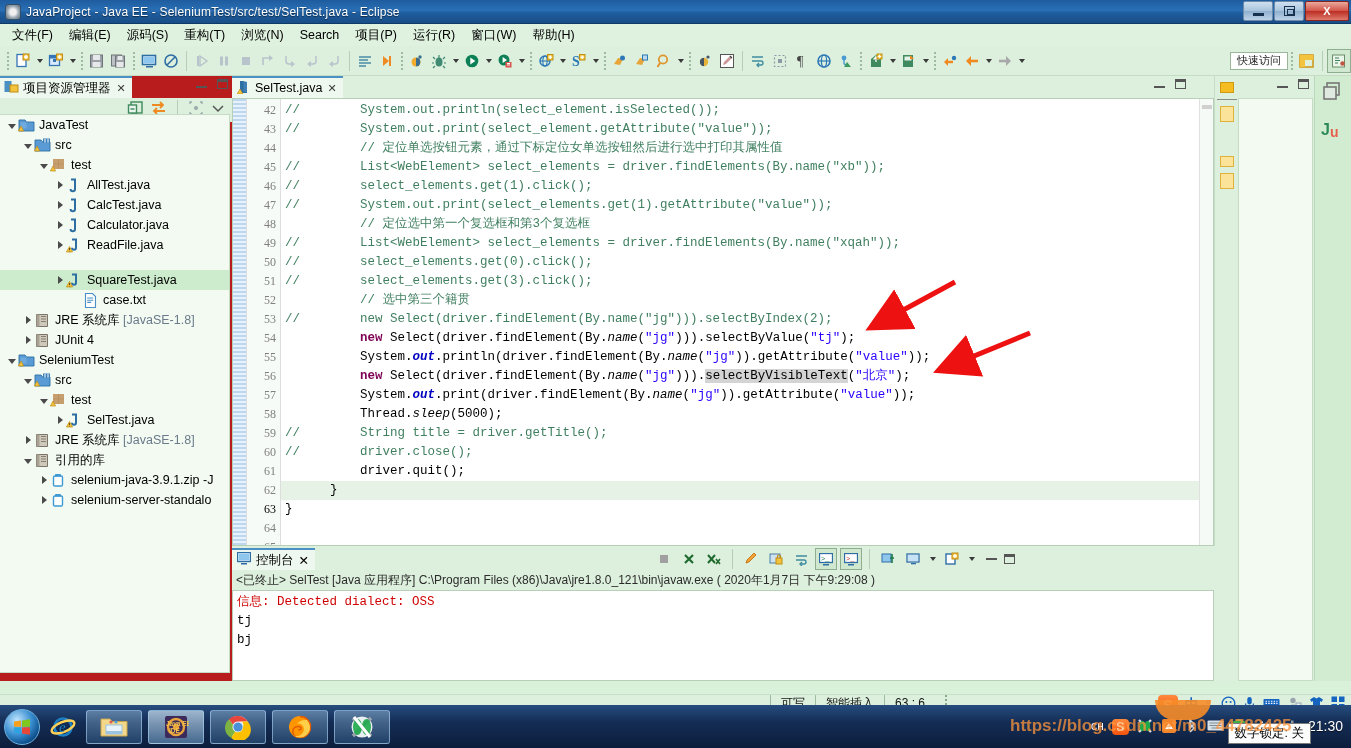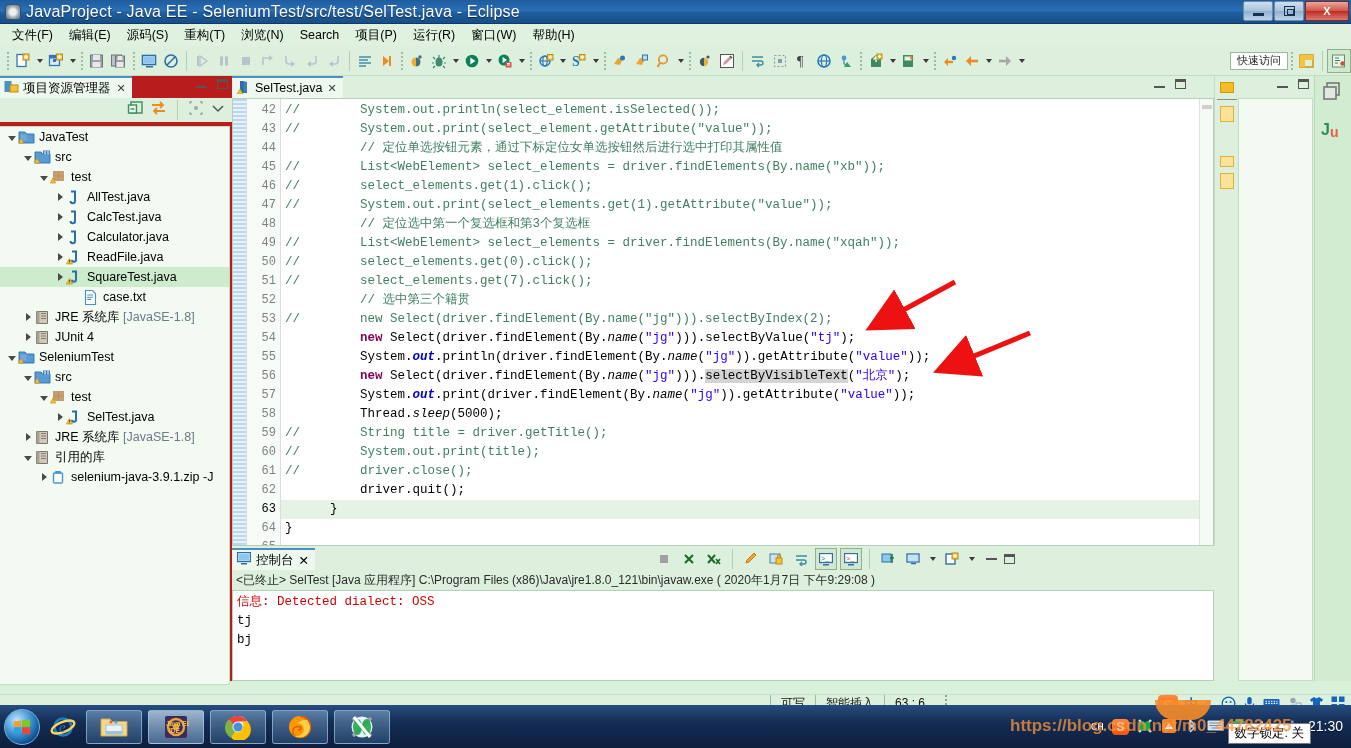--- a/index.html
+++ b/index.html
@@ -17,21 +17,21 @@
     display: flex; align-items: center;
     border-bottom: 1px solid #0d3a66;
   }
   #titlebar .tb-icon {
     width: 16px; height: 16px; margin: 0 5px 0 5px;
     background: radial-gradient(circle at 50% 50%, #f0f0f0 30%, #9aa7b3 60%, #5d6b78 100%);
     border-radius: 3px; border: 1px solid #33506b;
     flex: 0 0 auto;
   }
   #titlebar .tb-title {
-    color: #ffffff; font-size: 16px; letter-spacing: .2px;
+    color: #ffffff; font-size: 12px; letter-spacing: .2px;
     text-shadow: 0 1px 1px rgba(0,0,0,.55);
     white-space: nowrap;
   }
   #winbtns { position: absolute; right: 2px; top: 1px; display: flex; gap: 1px; }
   #winbtns .wb {
     width: 30px; height: 20px; border: 1px solid #6d8ba8;
     border-radius: 2px; display: flex; align-items: center; justify-content: center;
     background: linear-gradient(to bottom, #cfe0ef 0%, #a9c4dd 48%, #8fb0cf 52%, #bdd3e8 100%);
     color: #16324f; font-size: 11px; font-weight: bold;
   }
@@ -101,26 +101,26 @@
   .panel-btns { position:absolute; right: 4px; top: 3px; display:flex; gap: 10px; align-items:center; }
   .pb-min { width:11px; height:2px; background:#555; margin-top:6px; }
   .pb-max { width:11px; height:10px; border:1.5px solid #555; position:relative; }
   .pb-max:before{content:'';position:absolute;left:0;top:0;right:0;height:2px;background:#555;}
 
   #exp-toolrow {
     height: 24px; display:flex; align-items:center; justify-content:flex-end;
     gap: 6px; padding-right: 6px; background:#ddf0dd;
   }
   #exp-tree {
-    position:absolute; left:0; top:50px; width: 230px; height: 559px;
+    position:absolute; left:0; top:38px; width: 230px; height: 559px;
     background: #f2faf2; border: 1px solid #c3dcc3; border-left:none; overflow:hidden;
     font-size: 12.5px; color: #000;
   }
   .trow { height: 20px; display:flex; align-items:center; white-space:nowrap; }
-  .trow.sel { background: #cdeccd; }
+  .trow.sel { background: #cdeccd; margin-top: 15px; }
   .tw { display:inline-block; width: 12px; text-align:center; flex:0 0 auto; }
   .tw i {
     display:inline-block; width:0;height:0;
     border-top:4px solid transparent;border-bottom:4px solid transparent;border-left:5px solid #4a4a4a;
   }
   .tw.open i {
     border-left:4px solid transparent;border-right:4px solid transparent;
     border-top:5px solid #4a4a4a; border-bottom:none;
   }
   .ticon { width: 17px; height:16px; margin-right:4px; flex:0 0 auto; display:flex;align-items:center;justify-content:center;}
@@ -139,21 +139,21 @@
   #ed-tab .x { font-size: 11px; color:#3a3a3a; }
   #ed-body {
     position:absolute; left:0; top:22px; width: 982px; height: 448px;
     background:#ffffff; border:1px solid #b7cfb7; display:flex; overflow:hidden;
   }
   #ed-markbar { width: 14px; background:#f4faf4; border-right:1px solid #dcdcdc;
     background-image: repeating-linear-gradient(to bottom, #bcd7ef 0 2px, #e8f2fb 2px 4px);
   }
   #ed-gutter {
     width: 34px; background:#f7fbf7; border-right: 1px solid #dddddd;
-    font-family: Liberation Mono, monospace; font-size: 12px; color:#808080;
+    font-family: Liberation Serif, serif; font-size: 12px; color:#808080;
     text-align:right; padding-top: 2px;
   }
   #ed-gutter .ln { height: 19px; line-height:19px; padding-right:4px; }
   #ed-gutter .ln.cur { color:#000; }
   #ed-code {
     flex:1; position:relative; overflow:hidden;
     font-family: "Liberation Mono", monospace; font-size: 12.5px; padding-top:2px;
     background:#ffffff;
   }
   #ed-code .cl { height:19px; line-height:19px; white-space:pre; padding-left:4px; }
@@ -864,20 +864,31 @@
         <div class="trow">
           <span style="display: inline-block; width: 38px; flex: 0 0 auto;"></span>
           <span class="tw"><i></i></span>
           <span class="ticon">
             <svg width="17" height="15" viewBox="0 0 17 15">
               <rect x="3.5" y="3" width="9" height="10" rx="1.3" fill="#ffffff" stroke="#3f9ad4" stroke-width="1.4"></rect>
               <rect x="5" y="1" width="6" height="2.6" rx=".7" fill="#3f9ad4"></rect>
             </svg>
           </span>
           <span class="tlabel">selenium-java-3.9.1.zip -J</span>
+        </div>
+        <div class="trow">
+          <span style="display: inline-block; width: 38px; flex: 0 0 auto;"></span>
+          <span class="tw"><i></i></span>
+          <span class="ticon">
+            <svg width="17" height="15" viewBox="0 0 17 15">
+              <rect x="3.5" y="3" width="9" height="10" rx="1.3" fill="#ffffff" stroke="#3f9ad4" stroke-width="1.4"></rect>
+              <rect x="5" y="1" width="6" height="2.6" rx=".7" fill="#3f9ad4"></rect>
+            </svg>
+          </span>
+          <span class="tlabel">selenium-server-standalo</span>
         </div>
       </div>
   </div>
 
   <div id="editor">
     <div id="ed-tabrow">
       <div id="ed-tab">
         <span>
           <svg width="13" height="14" viewBox="0 0 13 14">
               <path d="M3 1h3l4 1v11H3z" fill="#2e6fa3"></path>
@@ -924,30 +935,29 @@
       <div id="ed-code">
           <div class="cl"><span class="c-cmt">//</span>        <span class="c-cmt">System.out.println(select_element.isSelected());</span></div>
           <div class="cl"><span class="c-cmt">//</span>        <span class="c-cmt">System.out.print(select_element.getAttribute("value"));</span></div>
           <div class="cl"><span class="c-cmt">          // 定位单选按钮元素，通过下标定位女单选按钮然后进行选中打印其属性值</span></div>
           <div class="cl"><span class="c-cmt">//</span>        <span class="c-cmt">List&lt;WebElement&gt; select_elements = driver.findElements(By.name("xb"));</span></div>
           <div class="cl"><span class="c-cmt">//</span>        <span class="c-cmt">select_elements.get(1).click();</span></div>
           <div class="cl"><span class="c-cmt">//</span>        <span class="c-cmt">System.out.print(select_elements.get(1).getAttribute("value"));</span></div>
           <div class="cl"><span class="c-cmt">          // 定位选中第一个复选框和第3个复选框</span></div>
           <div class="cl"><span class="c-cmt">//</span>        <span class="c-cmt">List&lt;WebElement&gt; select_elements = driver.findElements(By.name("xqah"));</span></div>
           <div class="cl"><span class="c-cmt">//</span>        <span class="c-cmt">select_elements.get(0).click();</span></div>
-          <div class="cl"><span class="c-cmt">//</span>        <span class="c-cmt">select_elements.get(7).click();</span></div>
+          <div class="cl"><span class="c-cmt">//</span>        <span class="c-cmt">select_elements.get(3).click();</span></div>
           <div class="cl"><span class="c-cmt">          // 选中第三个籍贯</span></div>
           <div class="cl"><span class="c-cmt">//</span>        <span class="c-cmt">new Select(driver.findElement(By.name("jg"))).selectByIndex(2);</span></div>
           <div class="cl">          <span class="c-kw">new</span> Select(driver.findElement(By.<span class="c-itl">name</span>(<span class="c-str">"jg"</span>))).selectByValue(<span class="c-str">"tj"</span>);</div>
           <div class="cl">          System.<span class="c-fld">out</span>.println(driver.findElement(By.<span class="c-itl">name</span>(<span class="c-str">"jg"</span>)).getAttribute(<span class="c-str">"value"</span>));</div>
           <div class="cl">          <span class="c-kw">new</span> Select(driver.findElement(By.<span class="c-itl">name</span>(<span class="c-str">"jg"</span>))).<span class="c-sel">selectByVisibleText</span>(<span class="c-str">"北京"</span>);</div>
           <div class="cl">          System.<span class="c-fld">out</span>.print(driver.findElement(By.<span class="c-itl">name</span>(<span class="c-str">"jg"</span>)).getAttribute(<span class="c-str">"value"</span>));</div>
           <div class="cl">          Thread.<span class="c-itl">sleep</span>(5000);</div>
           <div class="cl"><span class="c-cmt">//</span>        <span class="c-cmt">String title = driver.getTitle();</span></div>
-          <div class="cl"><span class="c-cmt">//</span>        <span class="c-cmt">System.out.print(title);</span></div>
           <div class="cl"><span class="c-cmt">//</span>        <span class="c-cmt">driver.close();</span></div>
           <div class="cl">          driver.quit();</div>
           <div class="cl hl">      }</div>
           <div class="cl">}</div>
           <div class="cl"></div>
         </div>
       <div id="ed-right">
         <div class="mk" style="top:6px;background:#d0d0d0;"></div>
       </div>
     </div>

